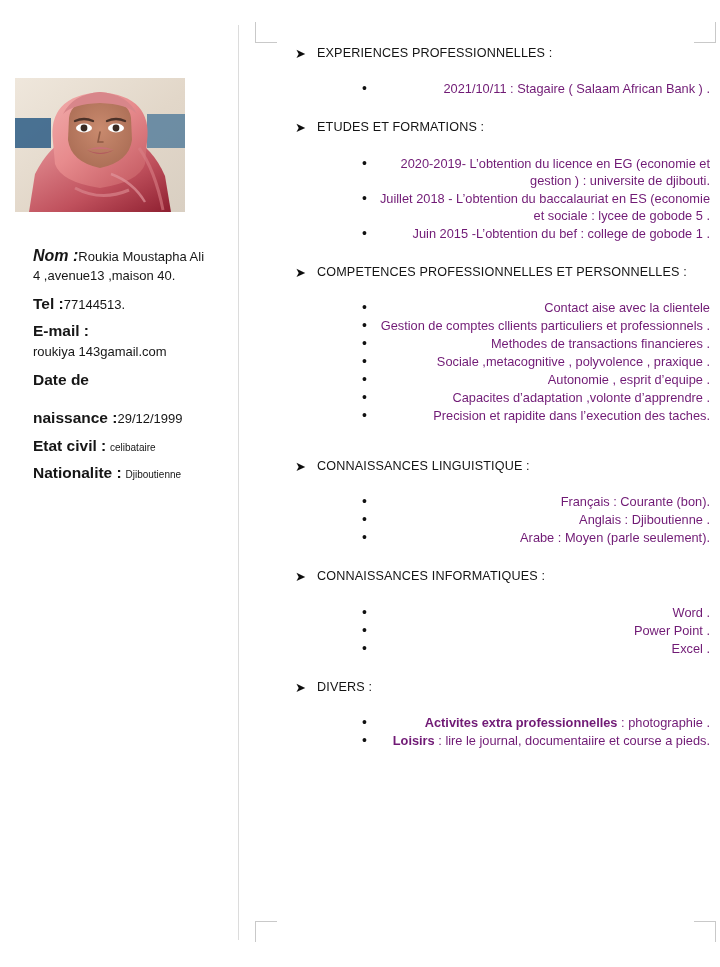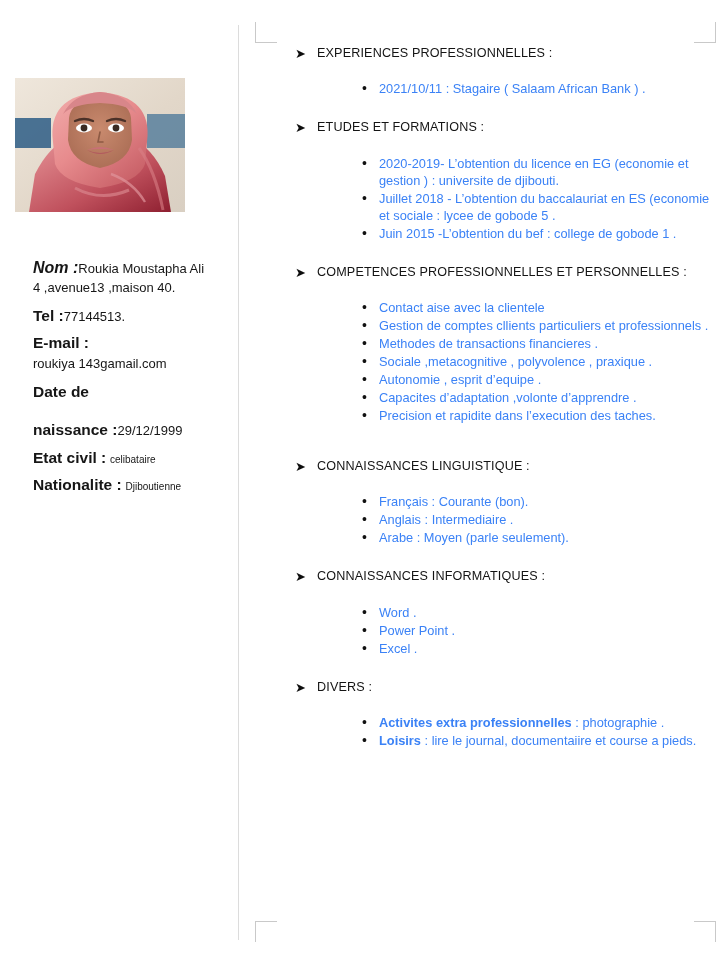--- a/index.html
+++ b/index.html
@@ -57,21 +57,21 @@
     width: 170px;
     height: 134px;
     overflow: hidden;
     background: #e8d8cf;
   }
   .photo svg { display: block; width: 170px; height: 134px; }
 
   .info-block {
     position: absolute;
     left: 33px;
-    top: 258px;
+    top: 246px;
     width: 200px;
   }
   .info-line {
     margin: 0 0 8px 0;
     line-height: 1.24;
     font-size: 13.5px;
     color: #161616;
     white-space: normal;
   }
   .lbl-nom {
@@ -122,21 +122,22 @@
     list-style: none;
     margin: 0;
     padding: 0;
   }
   ul.bullets li {
     position: relative;
     padding-left: 17px;
     margin: 0 0 1px 0;
     font-size: 12.8px;
     line-height: 1.33;
-    color: #3b82f6;
+    color: #701a75;
+    text-align: right;
   }
   ul.bullets li::before {
     content: "\2022";
     position: absolute;
     left: 0;
     top: -1px;
     font-size: 14px;
     color: #111;
   }
   .bullets-wrap {
@@ -311,21 +312,21 @@
 
     <section class="section">
       <div class="sec-head">
         <span class="arrow">➤</span>
         <span class="sec-title">CONNAISSANCES LINGUISTIQUE :</span>
       </div>
       <div class="sp-2"></div>
       <div class="bullets-wrap">
         <ul class="bullets">
           <li>Français : Courante (bon).</li>
-          <li>Anglais : Intermediaire .</li>
+          <li>Anglais : Djiboutienne .</li>
           <li>Arabe : Moyen (parle seulement).</li>
         </ul>
       </div>
     </section>
 
     <div class="sp-3"></div>
 
     <section class="section">
       <div class="sec-head">
         <span class="arrow">➤</span>

